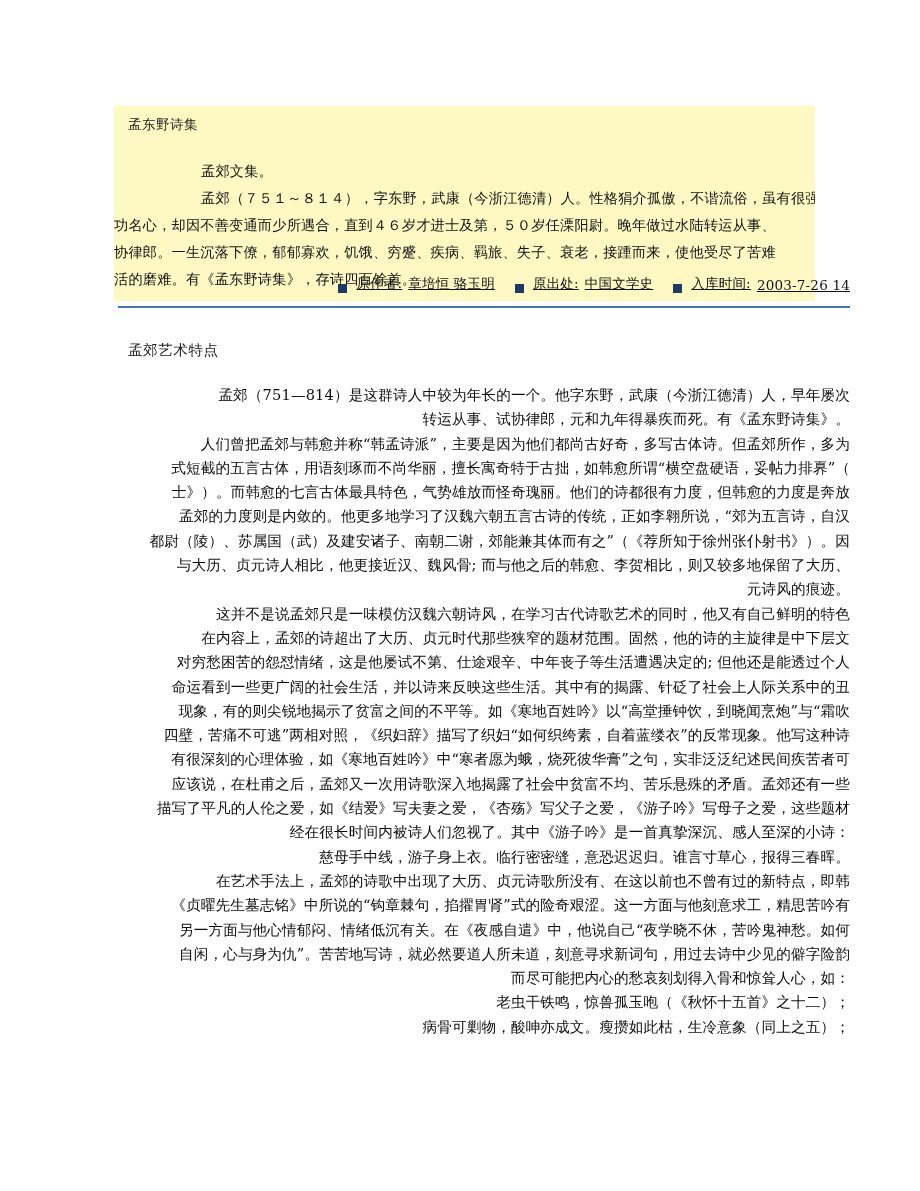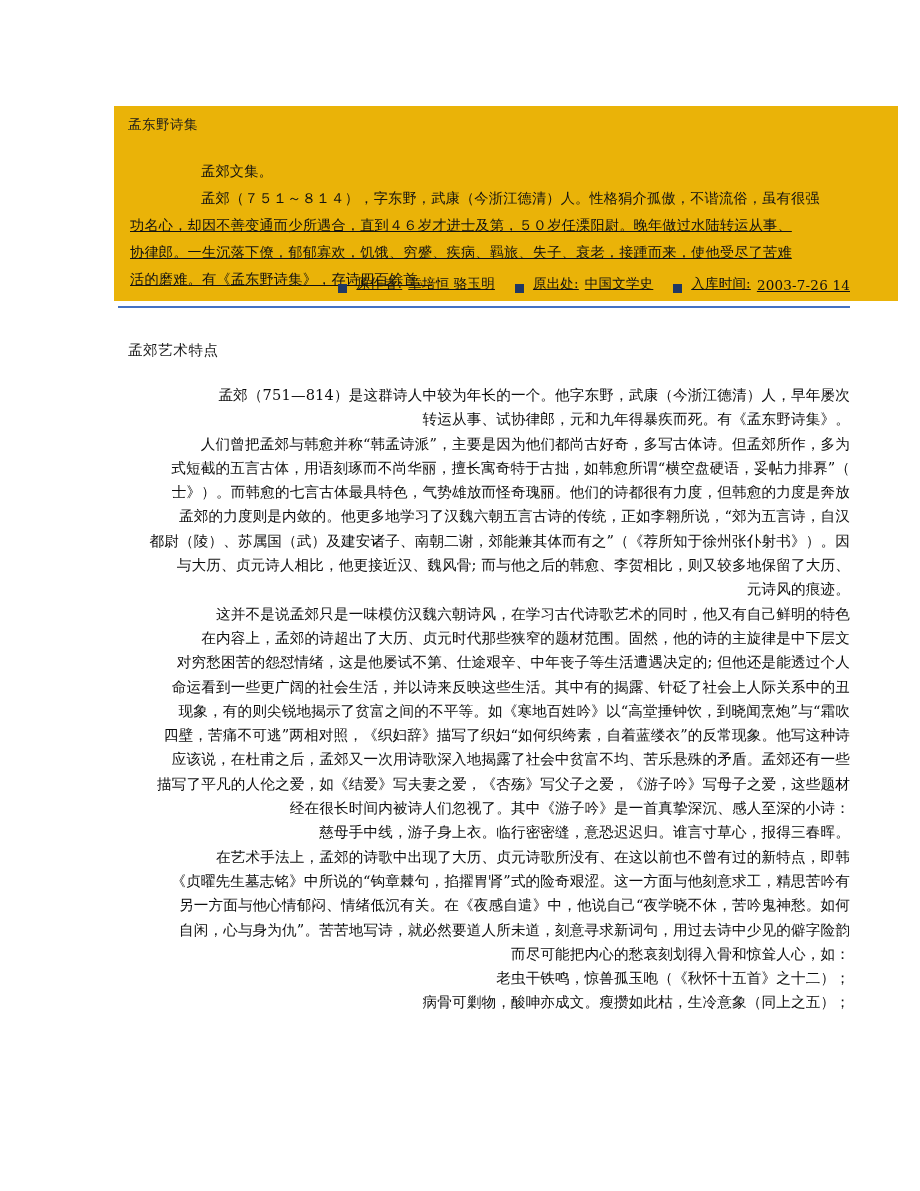--- a/index.html
+++ b/index.html
@@ -24,22 +24,22 @@
     width: 920px;
     height: 1191px;
     overflow: hidden;
   }
 
   
   .summary-panel {
     position: absolute;
     left: 114px;
     top: 106px;
-    width: 784px;
-    background: #eab308;
+    width: 701px;
+    background: #fef9c3;
     overflow: hidden;
     padding: 0;
   }
   .summary-title {
     font-size: 13.5px;
     line-height: 1.2;
     color: #1a1a1a;
     padding: 10px 0 0 14px;
     letter-spacing: 0.5px;
     white-space: nowrap;
@@ -50,21 +50,21 @@
     line-height: 27px;
     color: #111111;
     letter-spacing: 0.2px;
   }
   .summary-body p {
     margin: 0;
     white-space: nowrap;
     overflow: hidden;
   }
   .indent2 { text-indent: 0; padding-left: 87px; }
-  .noindent { padding-left: 16px; text-decoration: underline; }
+  .noindent { padding-left: 0; }
 
   
   .meta-bar {
     position: absolute;
     left: 114px;
     top: 272px;
     width: 736px;
     height: 24px;
     display: flex;
     align-items: center;
@@ -183,20 +183,21 @@
     <p class="line">孟郊的力度则是内敛的。他更多地学习了汉魏六朝五言古诗的传统，正如李翱所说，“郊为五言诗，自汉</p>
     <p class="line">都尉（陵）、苏属国（武）及建安诸子、南朝二谢，郊能兼其体而有之”（《荐所知于徐州张仆射书》）。因</p>
     <p class="line">与大历、贞元诗人相比，他更接近汉、魏风骨; 而与他之后的韩愈、李贺相比，则又较多地保留了大历、</p>
     <p class="line">元诗风的痕迹。</p>
     <p class="line ind">这并不是说孟郊只是一味模仿汉魏六朝诗风，在学习古代诗歌艺术的同时，他又有自己鲜明的特色</p>
     <p class="line ind">在内容上，孟郊的诗超出了大历、贞元时代那些狭窄的题材范围。固然，他的诗的主旋律是中下层文</p>
     <p class="line">对穷愁困苦的怨怼情绪，这是他屡试不第、仕途艰辛、中年丧子等生活遭遇决定的; 但他还是能透过个人</p>
     <p class="line">命运看到一些更广阔的社会生活，并以诗来反映这些生活。其中有的揭露、针砭了社会上人际关系中的丑</p>
     <p class="line">现象，有的则尖锐地揭示了贫富之间的不平等。如《寒地百姓吟》以“高堂捶钟饮，到晓闻烹炮”与“霜吹</p>
     <p class="line">四壁，苦痛不可逃”两相对照，《织妇辞》描写了织妇“如何织绔素，自着蓝缕衣”的反常现象。他写这种诗</p>
+    <p class="line">有很深刻的心理体验，如《寒地百姓吟》中“寒者愿为蛾，烧死彼华膏”之句，实非泛泛纪述民间疾苦者可</p>
     <p class="line">应该说，在杜甫之后，孟郊又一次用诗歌深入地揭露了社会中贫富不均、苦乐悬殊的矛盾。孟郊还有一些</p>
     <p class="line">描写了平凡的人伦之爱，如《结爱》写夫妻之爱，《杏殇》写父子之爱，《游子吟》写母子之爱，这些题材</p>
     <p class="line">经在很长时间内被诗人们忽视了。其中《游子吟》是一首真挚深沉、感人至深的小诗：</p>
     <p class="line ind-poem">慈母手中线，游子身上衣。临行密密缝，意恐迟迟归。谁言寸草心，报得三春晖。</p>
     <p class="line ind">在艺术手法上，孟郊的诗歌中出现了大历、贞元诗歌所没有、在这以前也不曾有过的新特点，即韩</p>
     <p class="line">《贞曜先生墓志铭》中所说的“钩章棘句，掐擢胃肾”式的险奇艰涩。这一方面与他刻意求工，精思苦吟有</p>
     <p class="line">另一方面与他心情郁闷、情绪低沉有关。在《夜感自遣》中，他说自己“夜学晓不休，苦吟鬼神愁。如何</p>
     <p class="line">自闲，心与身为仇”。苦苦地写诗，就必然要道人所未道，刻意寻求新词句，用过去诗中少见的僻字险韵</p>
     <p class="line">而尽可能把内心的愁哀刻划得入骨和惊耸人心，如：</p>
     <p class="line ind-poem">老虫干铁鸣，惊兽孤玉咆（《秋怀十五首》之十二）；</p>

